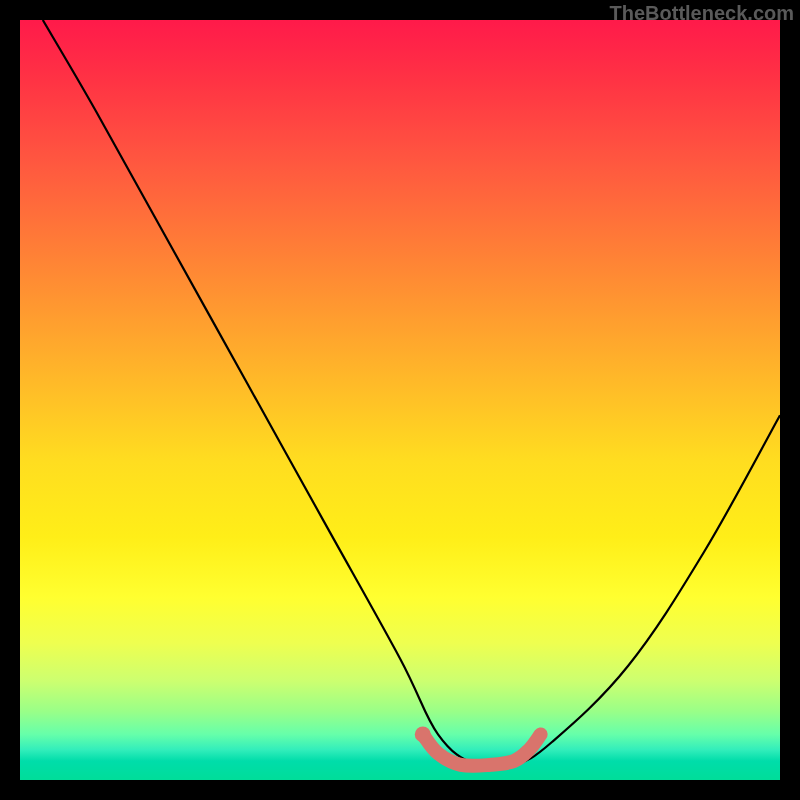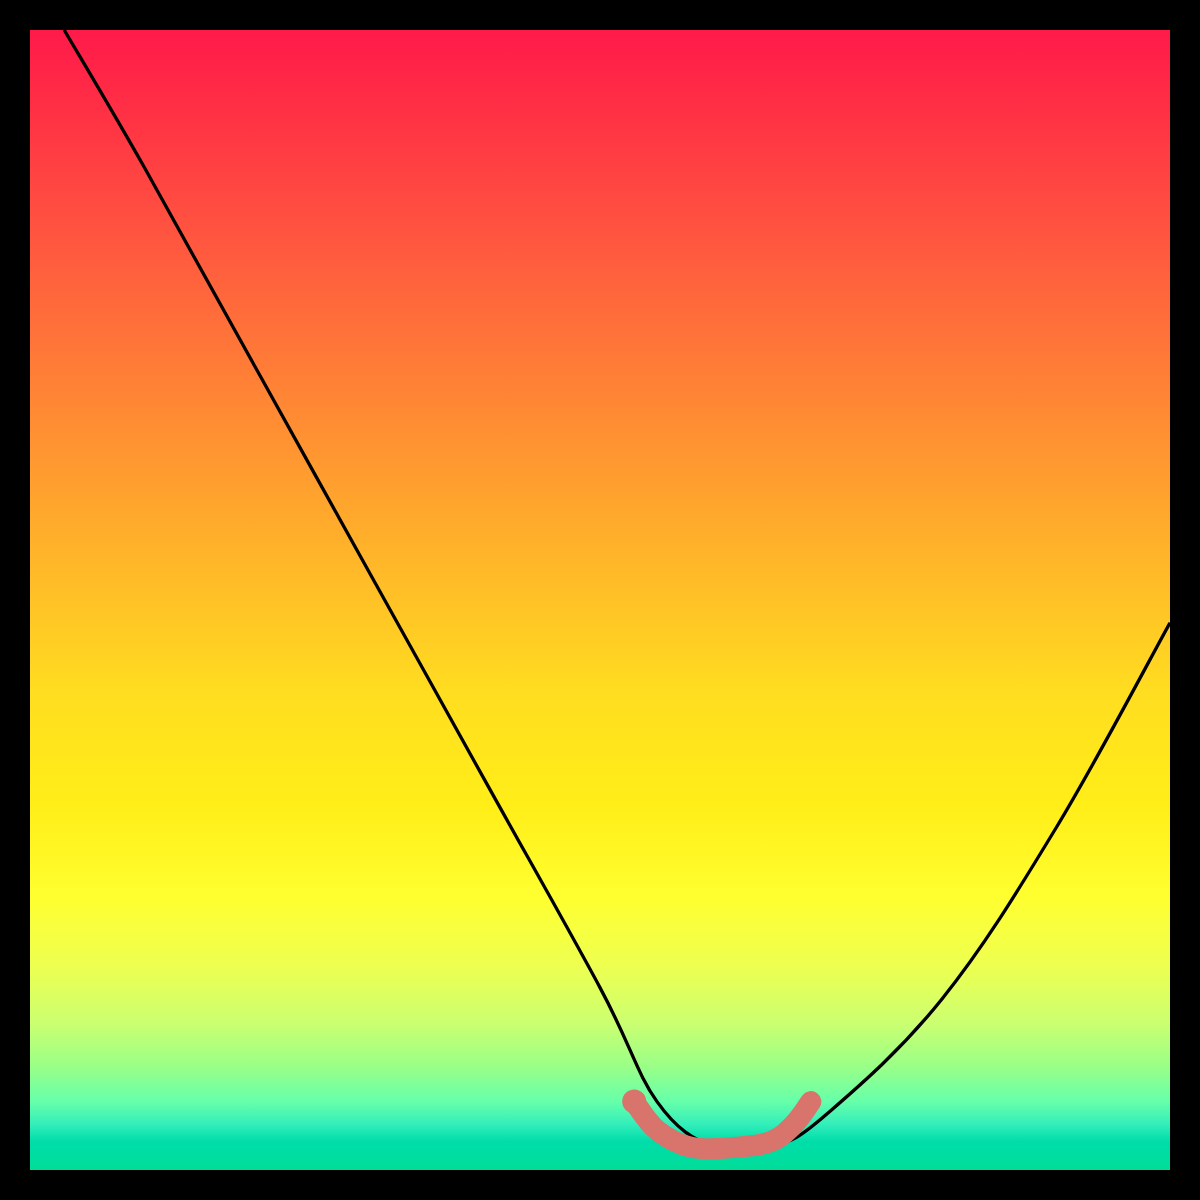--- a/index.html
+++ b/index.html
@@ -50,20 +50,21 @@
     left: 0;
     top: 0;
     width: 760px;
     height: 760px;
   }
 </style>
 </head>
 <body>
 
 <div class="chart-container">
+  <div class="attribution">TheBottleneck.com</div>
   <div class="plot-area">
     <svg class="curve-svg" viewBox="0 0 760 760" preserveAspectRatio="none">
       <path fill="none" stroke="#000000" stroke-width="2.2" d="M 22.8,0 C 32.376000000000005,16.416000000000007 52.744,50.160000000000046 76,91.20000000000005 C 99.256,132.24000000000004 124.64,178.752 152,228 C 179.36,277.248 200.64,315.552 228,364.8 C 255.36,414.048 276.64,452.352 304,501.59999999999997 C 331.36,550.848 359.48,600.096 380,638.4 C 400.52,676.704 404.32000000000005,695.2479999999999 418.00000000000006,714.4 C 431.68000000000006,733.552 442.32,739.328 456,744.8 C 469.68,750.2719999999999 480.32,748.904 494,744.8 C 507.68,740.6959999999999 511.48,739.784 532,722 C 552.52,704.216 580.64,680.2 608,646 C 635.36,611.8 656.64,577.144 684,532 C 711.36,486.856 746.32,419.824 760,395.2" id="curve-path"></path>
       <path fill="none" stroke="#d9746c" stroke-width="14" stroke-linecap="round" stroke-linejoin="round" d="M 402.8,714.4 C 405.536,717.8199999999999 411.1600000000001,727.928 418.00000000000006,733.4 C 424.84000000000003,738.872 431.224,742.7479999999999 440.79999999999995,744.8 C 450.3759999999999,746.852 461.62399999999997,745.4839999999999 471.2,744.8 C 480.776,744.116 487.15999999999997,743.736 494,741 C 500.84000000000003,738.264 504.41200000000003,734.388 509.20000000000005,729.6 C 513.988,724.812 518.548,717.136 520.6,714.4" id="marker-path"></path>
       <circle fill="#d9746c" r="8" cx="402.8" cy="714.4" id="marker-dot"></circle>
     </svg>
   </div>
 </div>
 
 </body></html>

